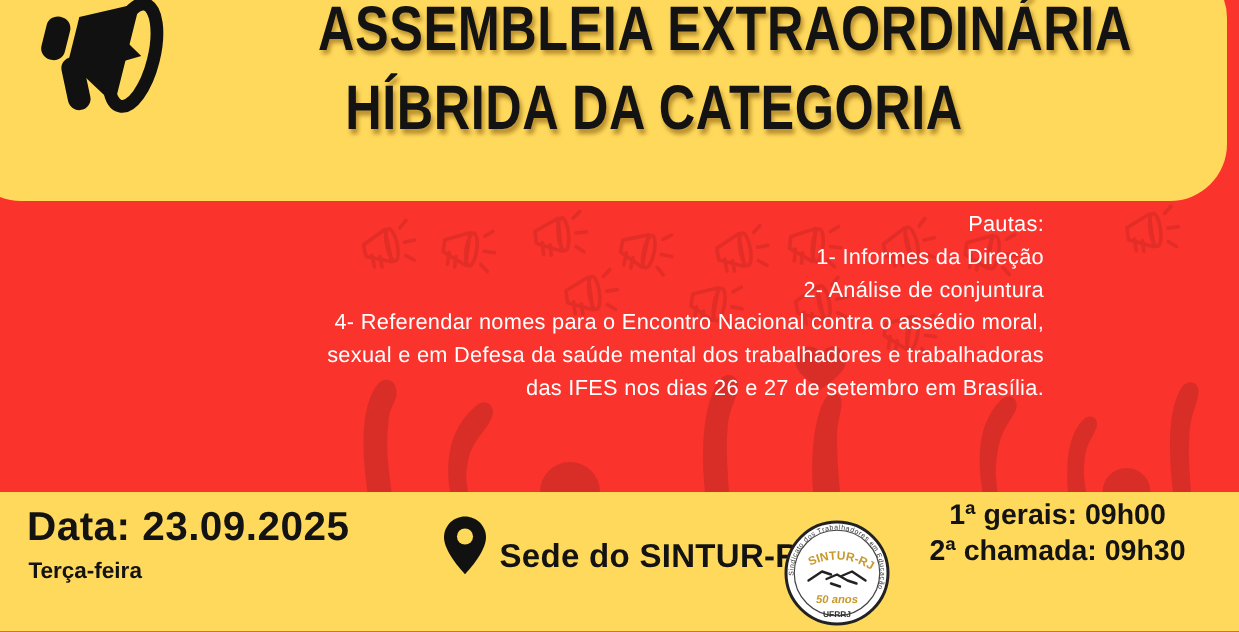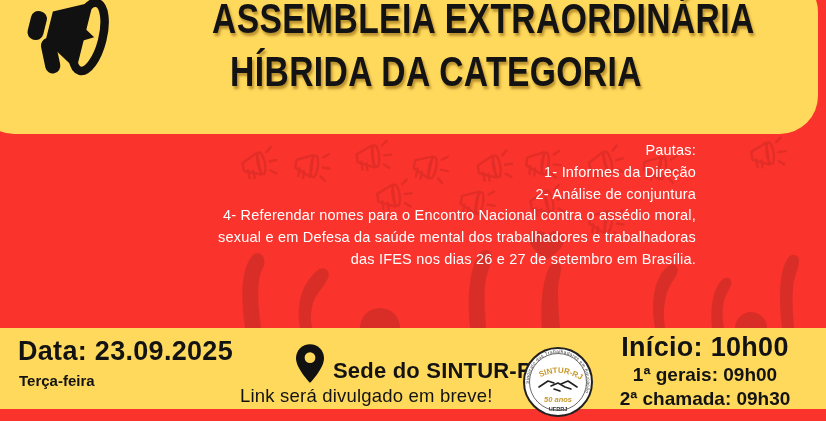--- a/index.html
+++ b/index.html
@@ -29,21 +29,21 @@
   .red-band{position:absolute;left:0;top:134px;width:826px;height:194px;}
   .wm-pattern{position:absolute;left:0;top:0;width:826px;height:194px;color:#d02a24;opacity:.55;}
   .crowd{position:absolute;left:0;bottom:0;width:826px;height:120px;}
   .agenda{
     position:absolute;left:210px;top:6px;width:486px;
     color:#ffffff;font-size:14.5px;line-height:21.8px;letter-spacing:.2px;text-align:right;
   }
   .agenda .heading{padding-left:8px;}
   .agenda .bold{font-weight:bold;letter-spacing:.3px;}
   
-  .footer-bar{position:absolute;left:0;top:328px;width:826px;height:81px;background:#ffd95c;color:#131313;}
+  .footer-bar{position:absolute;left:0;top:328px;width:826px;height:93px;background:#ffd95c;color:#131313;}
   .date-label{position:absolute;left:18px;top:8px;font-size:27px;font-weight:bold;letter-spacing:.3px;}
   .weekday{position:absolute;left:19px;top:44px;font-size:15px;font-weight:bold;}
   .pin-icon{position:absolute;left:296px;top:16px;}
   .location{position:absolute;left:333px;top:30px;font-size:22px;font-weight:bold;letter-spacing:.2px;}
   .link-notice{position:absolute;left:240px;top:57px;font-size:18.5px;font-weight:500;letter-spacing:.2px;}
   .times{position:absolute;left:596px;top:4px;width:218px;text-align:center;}
   .start-time{font-size:27px;font-weight:bold;letter-spacing:.3px;}
   .call-time{font-size:19px;font-weight:600;line-height:24px;}
   
   .seal{
@@ -124,21 +124,20 @@
 
 <div class="footer-bar">
   <div class="date-label">Data: 23.09.2025</div>
   <div class="weekday">Terça-feira</div>
 
   <svg class="pin-icon" width="28" height="39" viewBox="0 0 24 33">
     <path d="M12 0C5.4 0 0 5.3 0 11.9 0 20.8 12 33 12 33s12-12.2 12-21.1C24 5.3 18.6 0 12 0z" fill="#111"></path>
     <circle cx="12" cy="11.5" r="4.6" fill="#ffd95c"></circle>
   </svg>
   <div class="location">Sede do SINTUR-RJ</div>
-  <div class="link-notice">Link será divulgado em breve!</div>
 
   <div class="seal">
     <svg width="66" height="66" viewBox="0 0 66 66">
       <circle cx="33" cy="33" r="28.5" fill="none" stroke="#444" stroke-width="0.8"></circle>
       <defs>
         <path id="ringTop" d="M33 62 a29 29 0 1 1 0.01 0" fill="none"></path>
         <path id="bannerArc" d="M12 30 q21 -12 42 0" fill="none"></path>
       </defs>
       <text font-size="4.6" fill="#333" letter-spacing=".4">
         <textPath href="#ringTop" startOffset="24%">Sindicato dos Trabalhadores em Educação</textPath>
@@ -151,17 +150,16 @@
         <path d="M52 38 l-9 -6 -7 3"></path>
         <path d="M26 37 l7 -3 7 4 6 2"></path>
         <path d="M29 40 l6 2"></path>
       </g>
       <text x="33" y="53" font-size="7.5" font-style="italic" font-weight="bold" fill="#c9992b" text-anchor="middle">50 anos</text>
       <text x="33" y="62" font-size="5.6" font-weight="bold" fill="#333" text-anchor="middle">UFRRJ</text>
     </svg>
   </div>
 
   <div class="times">
-    <div class="start-time">Início: 10h00</div>
     <div class="call-time">1ª gerais: 09h00</div>
     <div class="call-time">2ª chamada: 09h30</div>
   </div>
 </div>
 
 </body></html>

